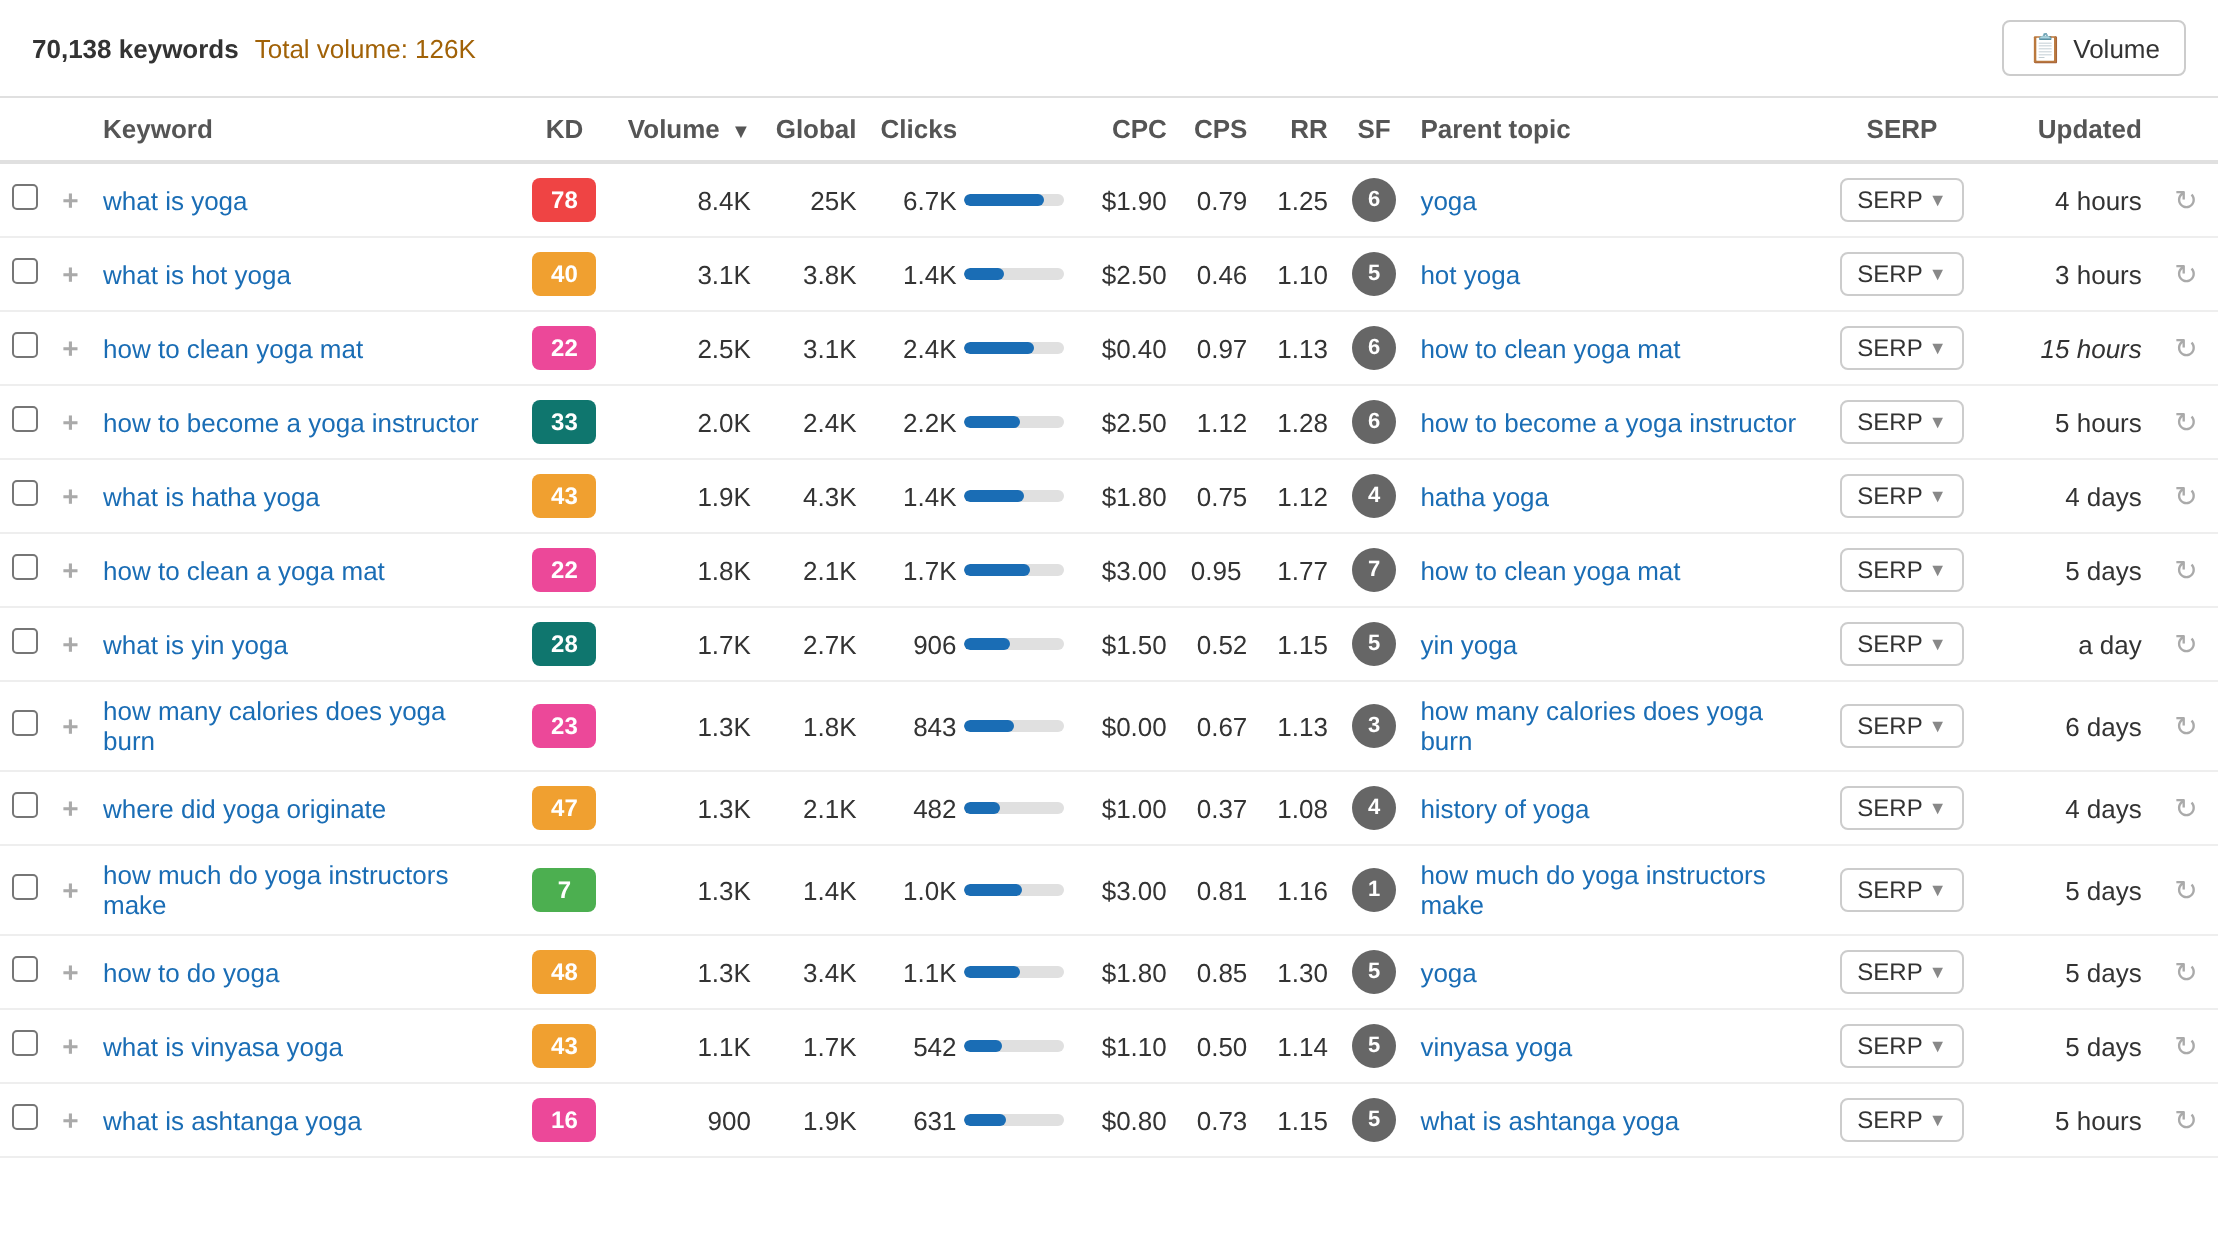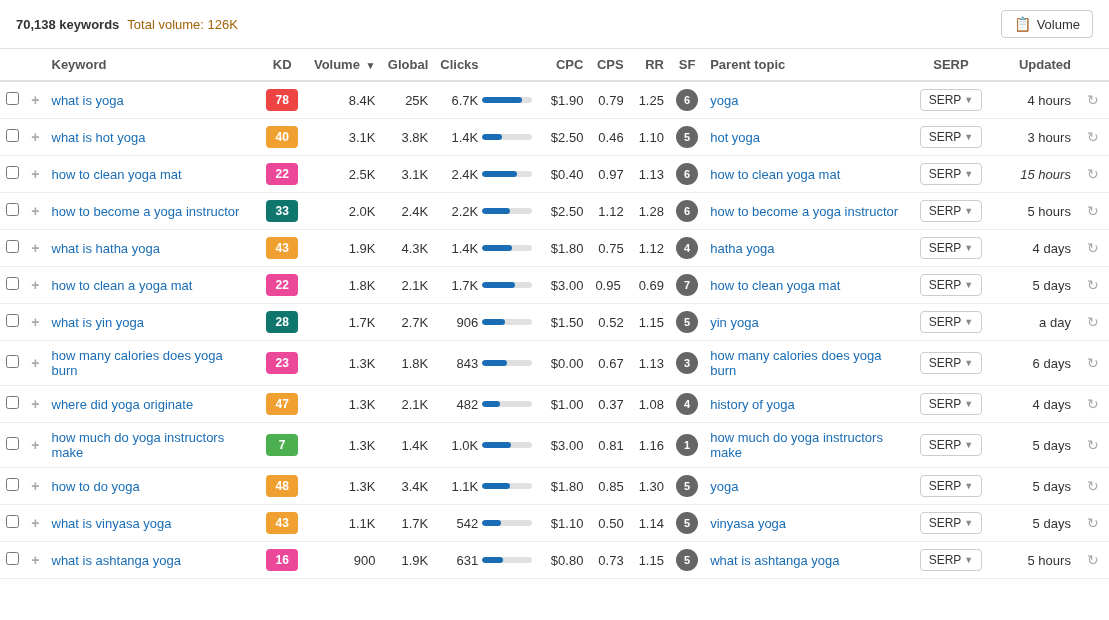--- a/index.html
+++ b/index.html
@@ -433,21 +433,21 @@
     <td class="clicks-col">
       <div class="clicks-bar-container">
         <span class="clicks-value">1.7K</span>
         <div class="bar-track">
           <div class="bar-fill" style="width:65%;"></div>
         </div>
       </div>
     </td>
     <td class="cpc-col" style="text-align:right;">$3.00</td>
     <td class="cps-col" style="text-align:left;">0.95</td>
-    <td class="rr-col" style="text-align:right;">0.69</td>
+    <td class="rr-col" style="text-align:right;">1.77</td>
     <td class="sf-col" style="text-align:center;">
       <span class="sf-circle">7</span>
     </td>
     <td class="parent-col">
       <a class="kw-link" href="#">how to clean yoga mat</a>
     </td>
     <td class="serp-col" style="text-align:center;">
       <button class="serp-btn">
         SERP <span class="serp-chevron">▼</span>
       </button>

